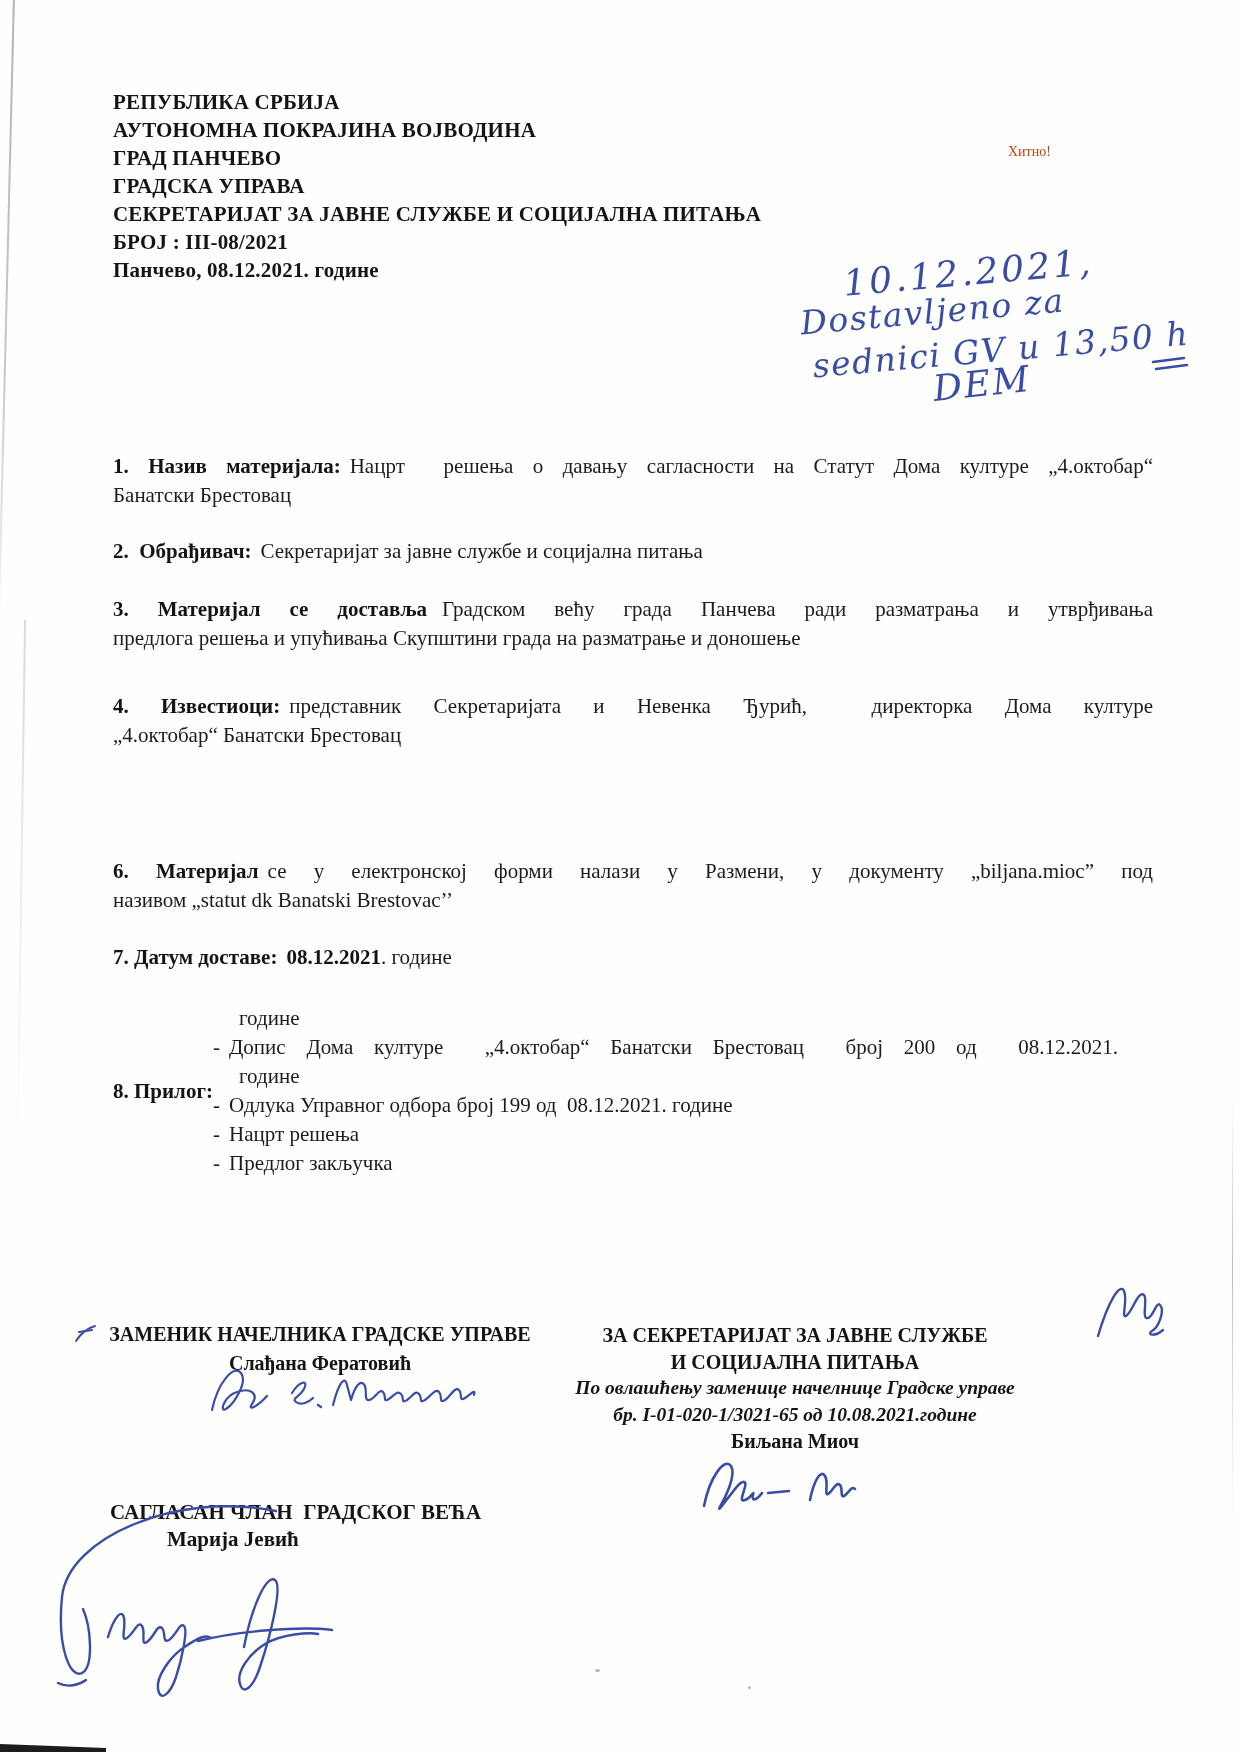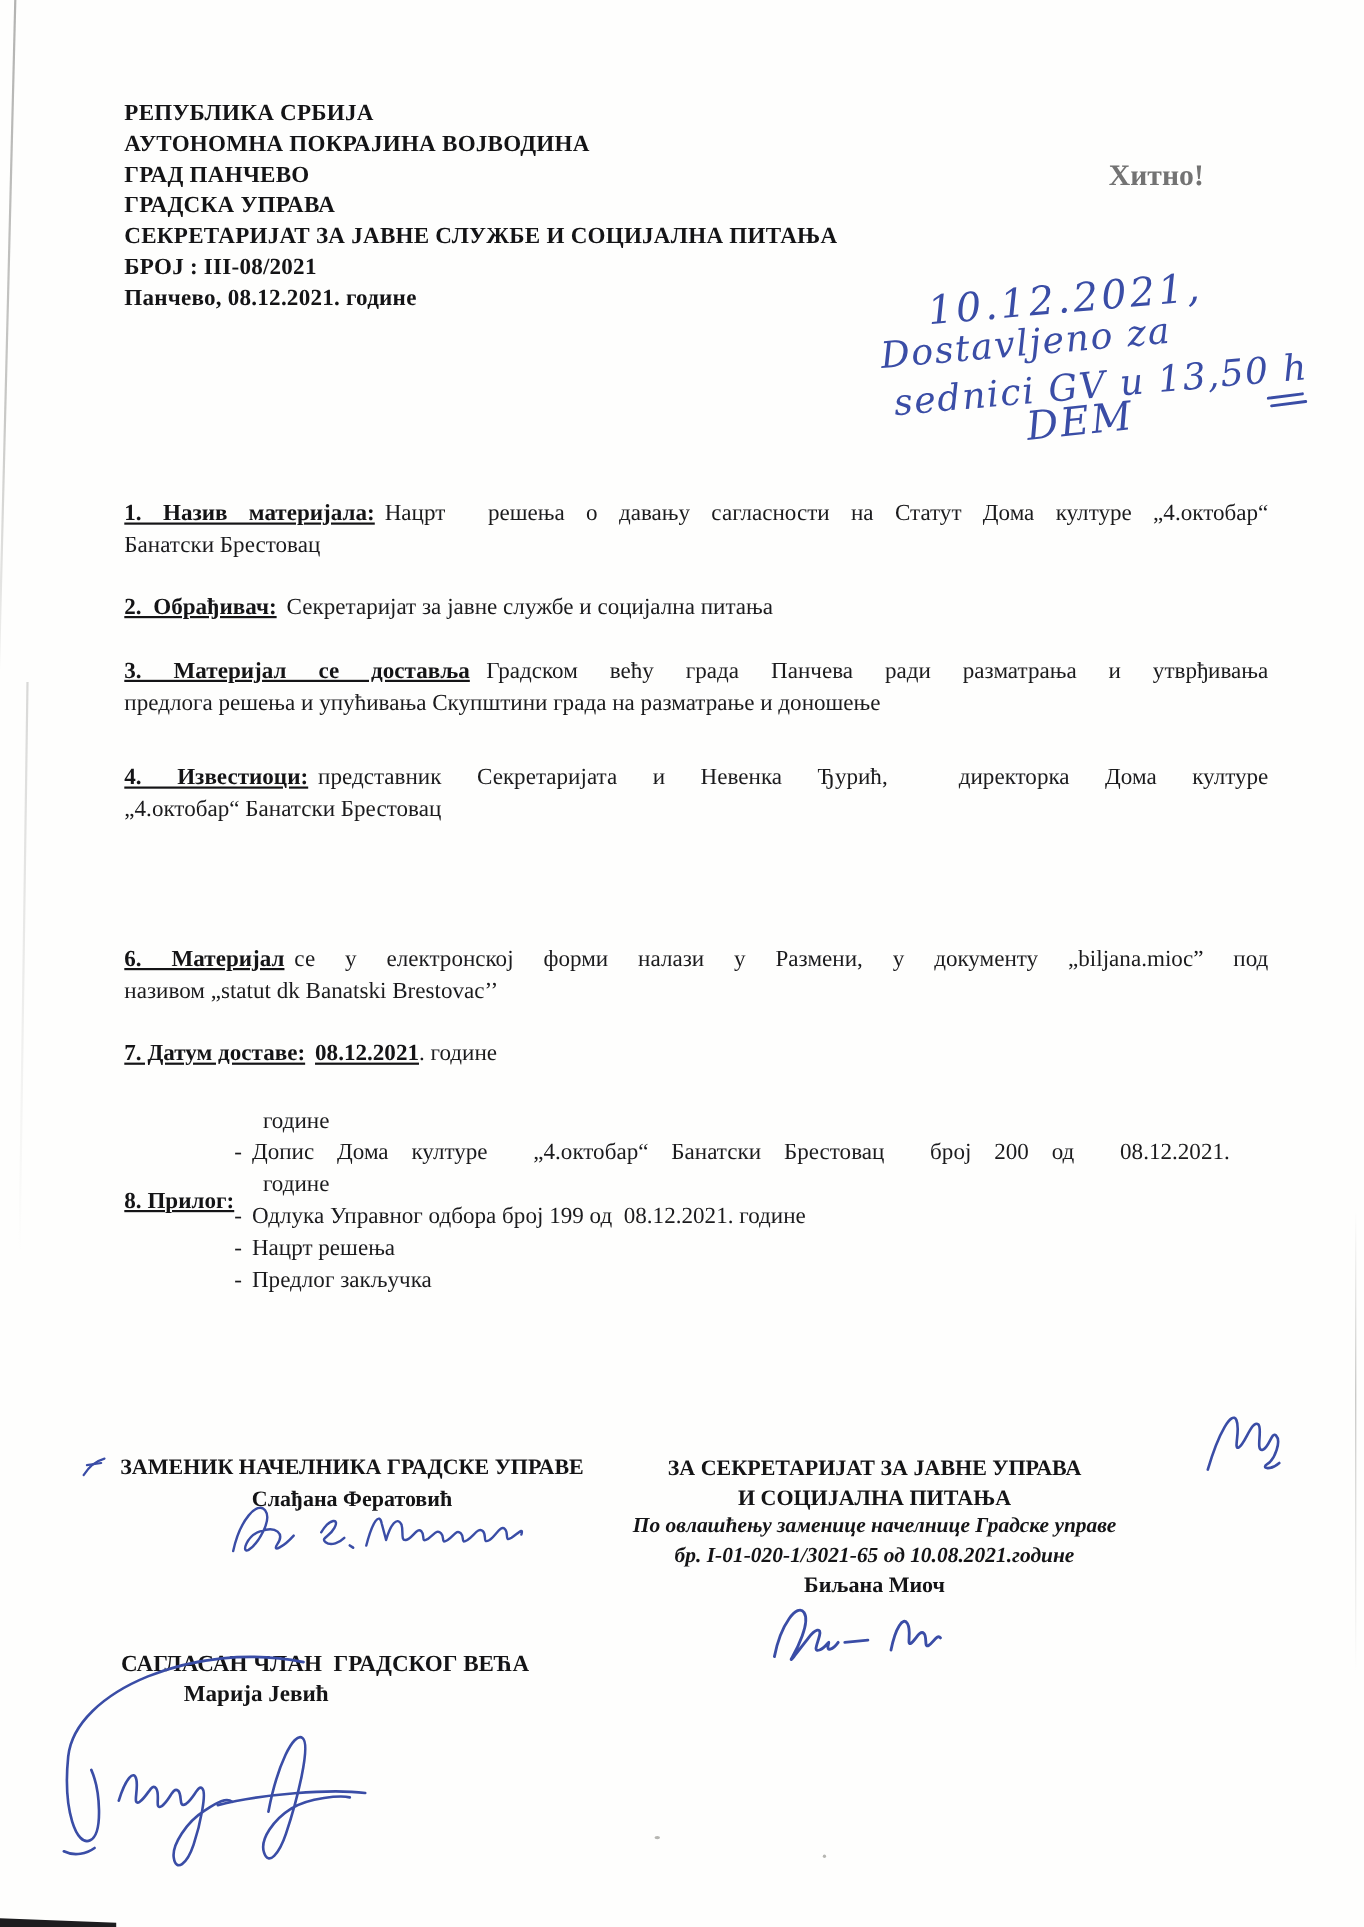--- a/index.html
+++ b/index.html
@@ -25,24 +25,24 @@
     background:linear-gradient(rgba(185,185,183,0),#bdbdbb 40%,rgba(185,185,183,0));
   }
   .corner-strip{
     position:absolute;left:0;top:1743px;width:106px;height:9px;background:#1d1d1f;
     clip-path:polygon(0 10%,100% 55%,100% 100%,0 100%);
   }
   .speck{position:absolute;background:#b6b6b2;border-radius:50%;}
   
   .hdr{position:absolute;left:113px;top:88px;font-weight:bold;font-size:21px;line-height:28px;letter-spacing:.2px;color:#141416;}
   .hdr div{white-space:nowrap;}
-  .urgent{position:absolute;left:1008px;top:144px;font-weight:bold;font-size:27px;color:#737373;}
+  .urgent{position:absolute;left:1008px;top:144px;font-weight:normal;font-size:14px;color:#c2410c;}
   .addressee{position:absolute;left:113px;top:358px;font-weight:bold;font-size:21px;letter-spacing:.3px;color:#141416;}
   .body-item{position:absolute;left:113px;width:1040px;font-size:21px;line-height:29px;}
-  .body-item b{color:#141416;text-decoration:underline;}
+  .body-item b{color:#141416;}
   .jline{text-align:justify;text-align-last:justify;}
   .lab{margin-right:9px;}
   .lab-wide{margin-right:15px;}
   .att-wrap{display:flex;align-items:center;}
   .att-label{width:100px;flex:0 0 100px;}
   .att-rows{width:905px;}
   .att-row{padding-left:23px;text-indent:-23px;}
   .att-row .dash{margin-right:9px;}
   .att-cont{padding-left:26px;}
   .att-just{text-align:justify;text-align-last:justify;}
@@ -145,21 +145,21 @@
     <div>Слађана Фератовић</div>
   </div>
   <svg class="ink-svg" style="left:200px;top:1352px;" width="300" height="80" viewBox="0 0 300 80">
     <path d="M12,58 C18,30 34,12 41,21 C48,30 34,52 26,57 C19,61 24,44 37,40 C51,35 59,42 52,52 C47,60 58,54 67,44" stroke-width="2.2"></path>
     <path d="M92,41 C100,28 109,28 104,37 C100,45 91,46 96,50 C101,54 109,50 113,46" stroke-width="2.2"></path>
     <path d="M118,53 l3,2" stroke-width="2.4"></path>
     <path d="M133,53 C139,30 145,23 147,33 L151,48 C155,34 161,26 165,34 C167,40 164,49 169,48 C175,47 179,36 183,40 C187,44 182,51 189,47 C195,43 197,38 201,42 C205,46 200,52 207,48 C213,44 215,38 219,42 C223,46 218,52 225,48 C231,44 235,36 239,40 C243,44 238,52 245,48 C251,44 255,34 259,38 C263,42 258,50 265,46 C271,42 276,36 274,43" stroke-width="2.2"></path>
   </svg>
 
   <div class="sig-right">
-    <div>ЗА СЕКРЕТАРИЈАТ ЗА ЈАВНЕ УПРАВА</div>
+    <div>ЗА СЕКРЕТАРИЈАТ ЗА ЈАВНЕ СЛУЖБЕ</div>
     <div>И СОЦИЈАЛНА ПИТАЊА</div>
     <div class="ital">По овлашћењу заменице начелнице Градске управе</div>
     <div class="ital">бр. I-01-020-1/3021-65 од 10.08.2021.године</div>
     <div>Биљана Миоч</div>
   </div>
   <svg class="ink-svg" style="left:1090px;top:1272px;" width="90" height="78" viewBox="0 0 90 78">
     <path d="M8,64 C18,30 30,10 34,19 C38,28 31,46 36,44 C42,41 48,18 54,23 C58,27 51,48 58,46 C64,44 66,29 70,33 C75,38 69,55 62,59 C56,63 65,65 73,58" stroke-width="2.4"></path>
   </svg>
   <svg class="ink-svg" style="left:690px;top:1440px;" width="205" height="90" viewBox="0 0 205 90">
     <path d="M14,66 C20,36 35,17 41,26 C47,35 34,60 30,67 C26,74 38,58 45,49 C51,41 57,39 55,47 C53,55 49,62 55,60 C61,58 65,49 63,55 C61,62 67,60 72,53" stroke-width="2.6"></path>

